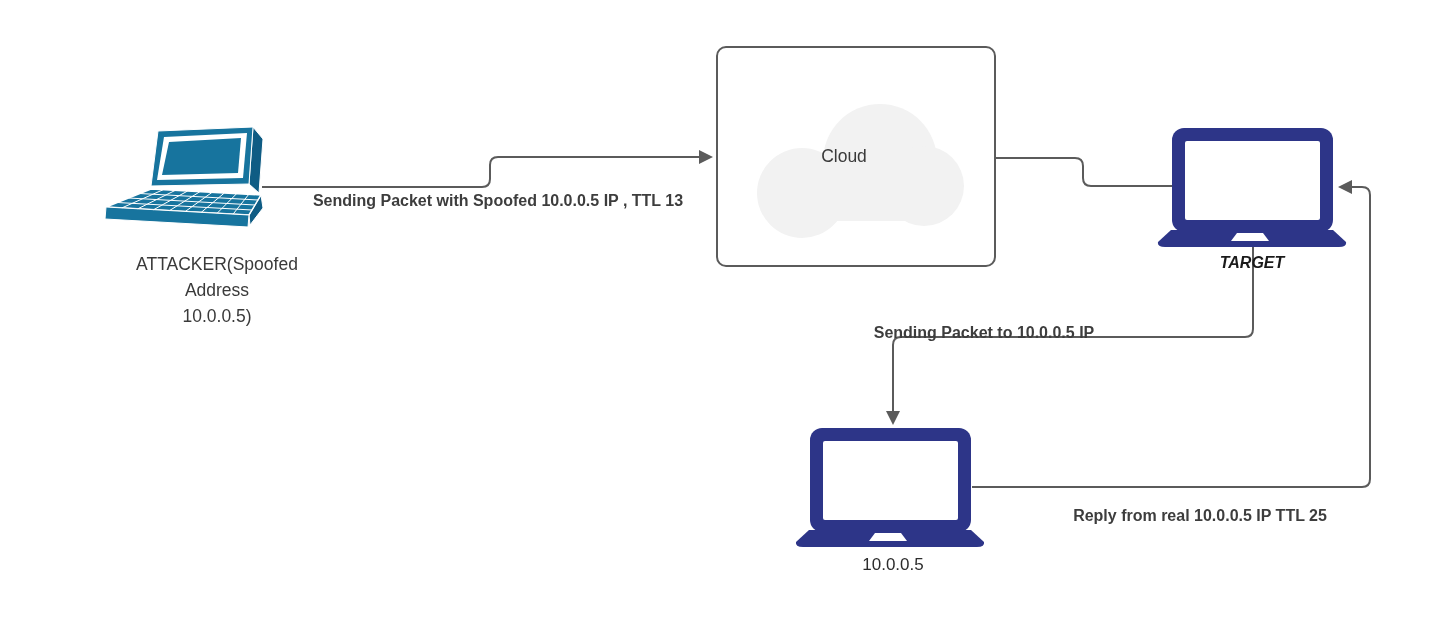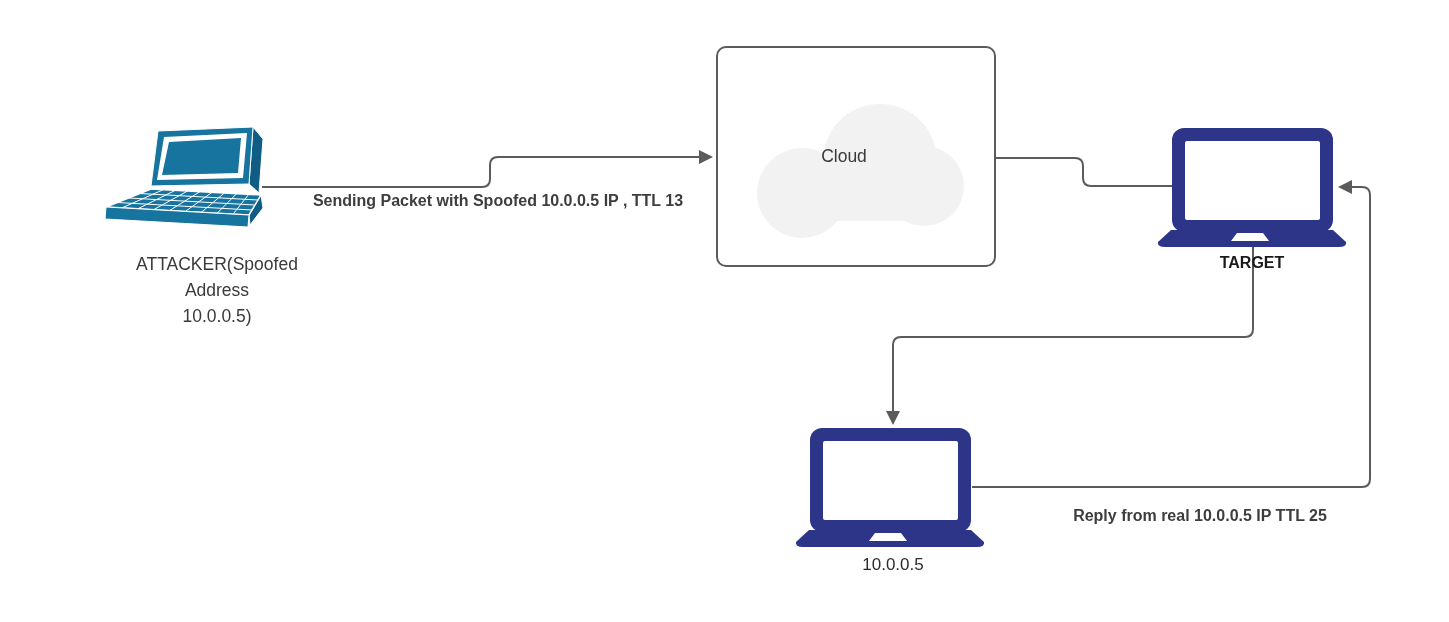--- a/index.html
+++ b/index.html
@@ -44,20 +44,21 @@
     left: 126px; top: 108px;
     transform: translate(-50%, -50%);
     font-size: 17.5px;
     color: #3a3a3a;
   }
   .target-label {
     position: absolute;
     transform: translate(-50%, -50%);
     font-size: 16px;
     font-weight: bold;
+    font-style: italic;
     color: #1a1a1a;
     white-space: nowrap;
   }
   .host-label {
     position: absolute;
     transform: translate(-50%, -50%);
     font-size: 17px;
     color: #2c2c2c;
     white-space: nowrap;
   }
@@ -136,18 +137,19 @@
   </svg>
 
   <div class="node-label" style="left:190px; top:290px;margin-left:27px;">ATTACKER(Spoofed
 Address
 10.0.0.5)</div>
 
   <div class="edge-label" style="left:498px; top:201px;">Sending Packet with Spoofed 10.0.0.5 IP , TTL 13</div>
 
   <div class="target-label" style="left:1252px; top:263px;">TARGET</div>
 
+  <div class="edge-label" style="left:984px; top:333px;">Sending Packet to 10.0.0.5 IP</div>
 
   <div class="edge-label" style="left:1200px; top:487px;margin-top:29px;">Reply from real 10.0.0.5 IP TTL 25</div>
 
   <div class="host-label" style="left:893px; top:565px;">10.0.0.5</div>
 
 </div>
 
 </body></html>

